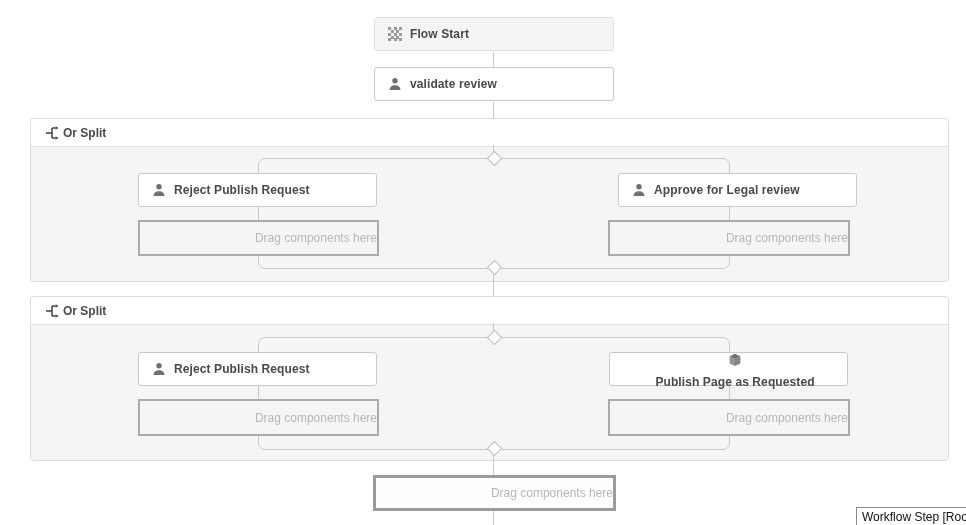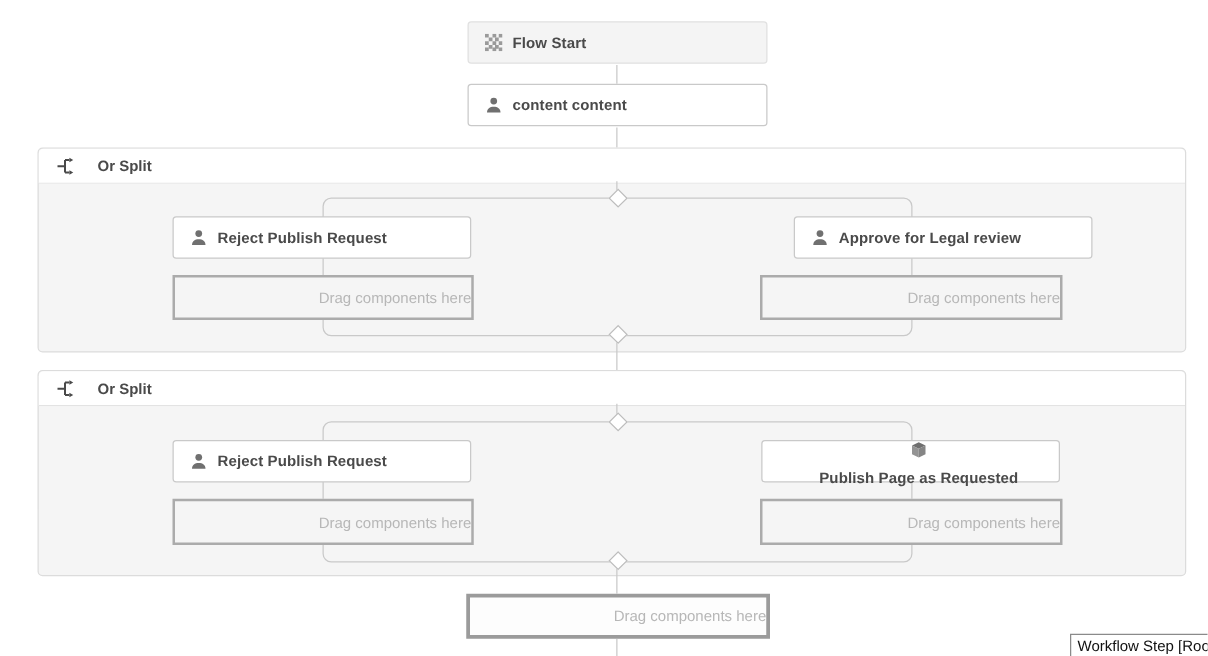--- a/index.html
+++ b/index.html
@@ -24,21 +24,21 @@
   .step .lbl{font-size:12px;font-weight:600;color:#4a4a4a;letter-spacing:.1px;}
   .start{background:#f4f4f4;border-color:#e0e0e0;}
   
   .split{
     position:absolute;left:30px;width:919px;background:#f5f5f5;
     border:1px solid #dcdcdc;border-radius:4px;box-sizing:border-box;z-index:1;
   }
   .split-header{
     height:27px;background:#ffffff;border-bottom:1px solid #e3e3e3;
     border-radius:4px 4px 0 0;display:flex;align-items:center;
-    padding-left:14px;gap:17px;
+    padding-left:14px;gap:2px;
   }
   .split-header .lbl{font-size:12px;font-weight:600;color:#4a4a4a;}
   
   .dropzone{
     position:absolute;height:36px;border:2px solid #ababab;background:#f5f5f5;
     display:flex;align-items:center;justify-content:flex-end;z-index:4;box-sizing:border-box;
     font-size:12px;color:#b7b7b7;
   }
   .dropzone.final{border:3px solid #9b9b9b;background:#fdfdfd;height:36px;}
   .icon{display:inline-flex;flex:none;}
@@ -121,34 +121,34 @@
   <span class="lbl">Flow Start</span>
 </div>
 
 <div class="step" style="left:374px;top:67px;width:240px;">
   <span class="icon">
     <svg width="14" height="14" viewBox="0 0 14 14" fill="#707070">
       <circle cx="7" cy="3.8" r="2.7"></circle>
         <path d="M1.6 13c0-3.1 2.3-4.7 5.4-4.7s5.4 1.6 5.4 4.7z"></path>
     </svg>
   </span>
-  <span class="lbl">content content</span>
+  <span class="lbl">validate review</span>
 </div>
 
 <div class="step" style="left:138px;top:173px;width:239px;">
   <span class="icon">
     <svg width="14" height="14" viewBox="0 0 14 14" fill="#707070">
       <circle cx="7" cy="3.8" r="2.7"></circle>
         <path d="M1.6 13c0-3.1 2.3-4.7 5.4-4.7s5.4 1.6 5.4 4.7z"></path>
     </svg>
   </span>
   <span class="lbl">Reject Publish Request</span>
 </div>
 
-<div class="step" style="left:635px;top:173px;width:239px;">
+<div class="step" style="left:618px;top:173px;width:239px;">
   <span class="icon">
     <svg width="14" height="14" viewBox="0 0 14 14" fill="#707070">
       <circle cx="7" cy="3.8" r="2.7"></circle>
         <path d="M1.6 13c0-3.1 2.3-4.7 5.4-4.7s5.4 1.6 5.4 4.7z"></path>
     </svg>
   </span>
   <span class="lbl">Approve for Legal review</span>
 </div>
 
 <div class="dropzone" style="left:138px;top:220px;width:241px;">

